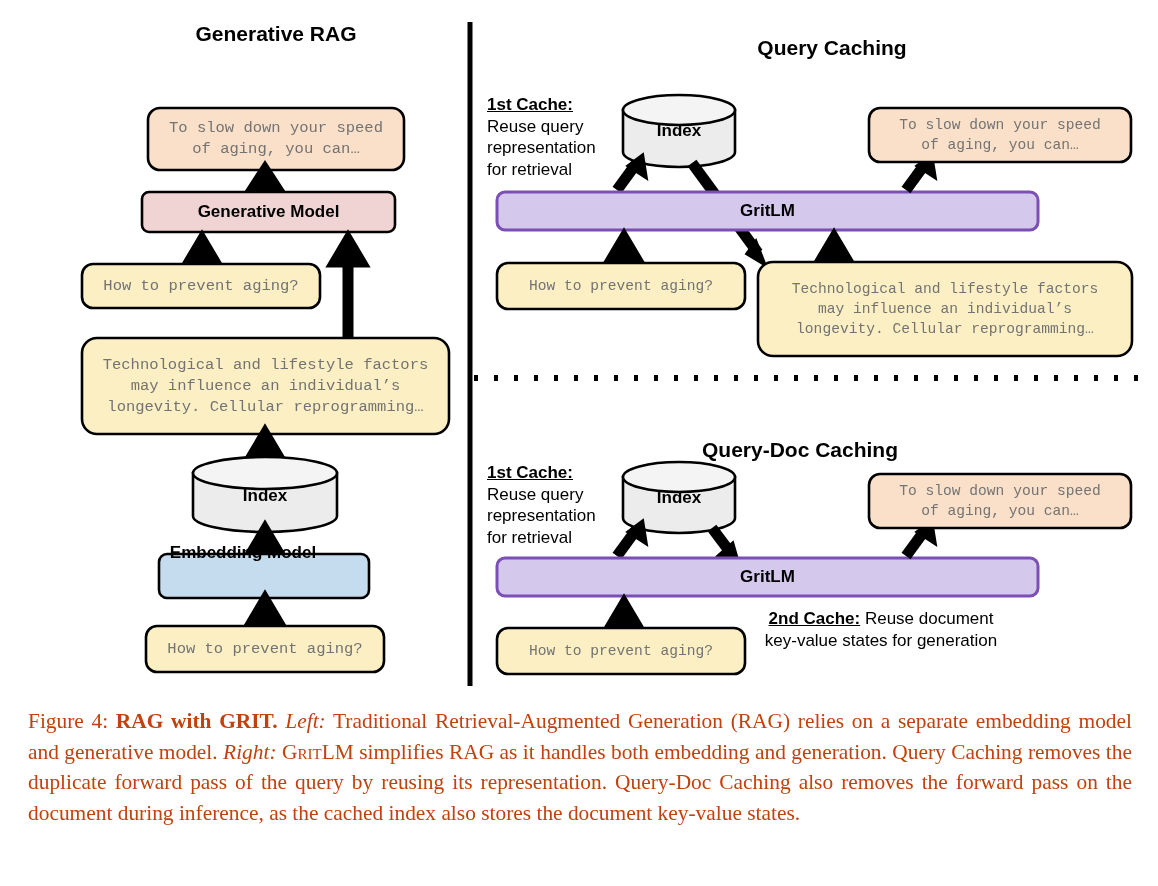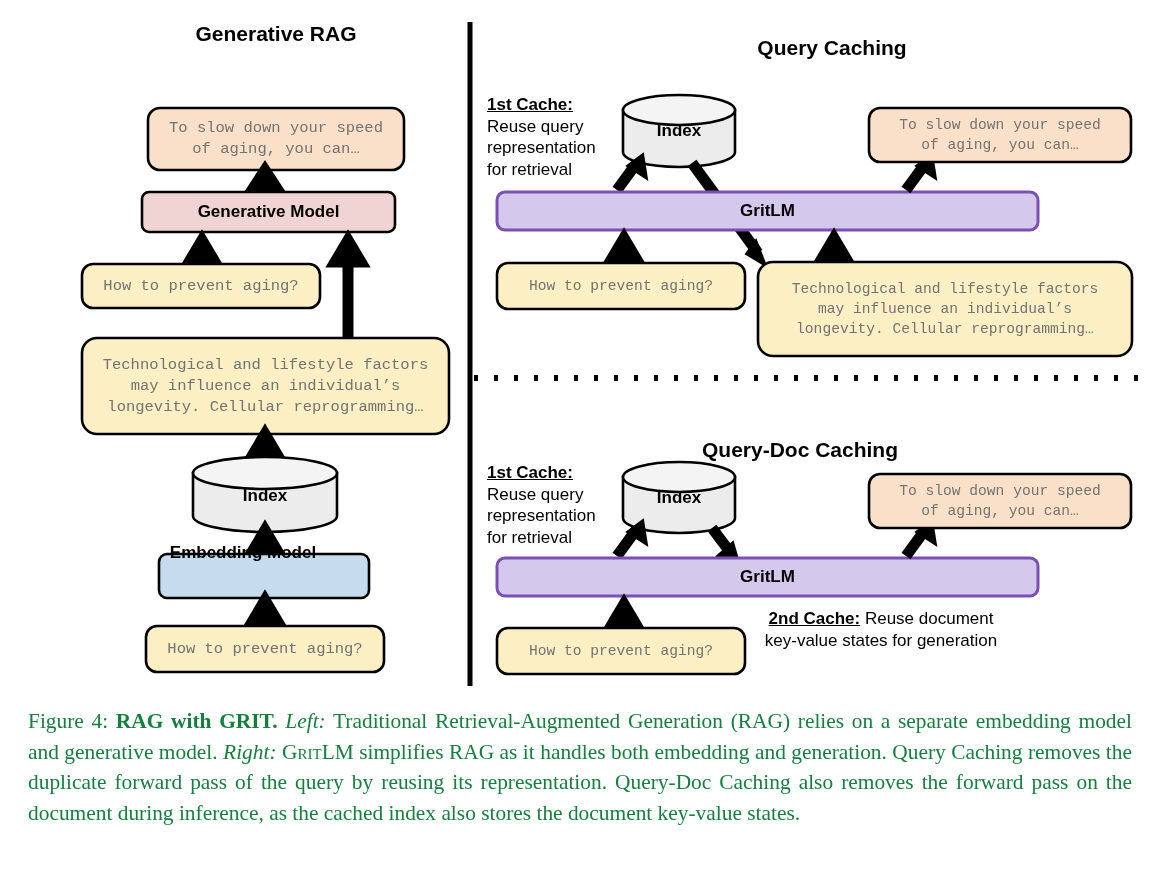--- a/index.html
+++ b/index.html
@@ -72,21 +72,21 @@
   
   .caption {
     position: absolute;
     left: 28px;
     top: 706px;
     width: 1104px;
     font-family: "Liberation Serif", "DejaVu Serif", serif;
     font-size: 21.4px;
     line-height: 30.5px;
     text-align: justify;
-    color: #15803d;
+    color: #c2410c;
   }
   .caption b { font-weight: bold; }
   .caption i { font-style: italic; }
   .caption .sc {
     font-variant: small-caps;
   }
 
   
   .ov {
     position: absolute;

